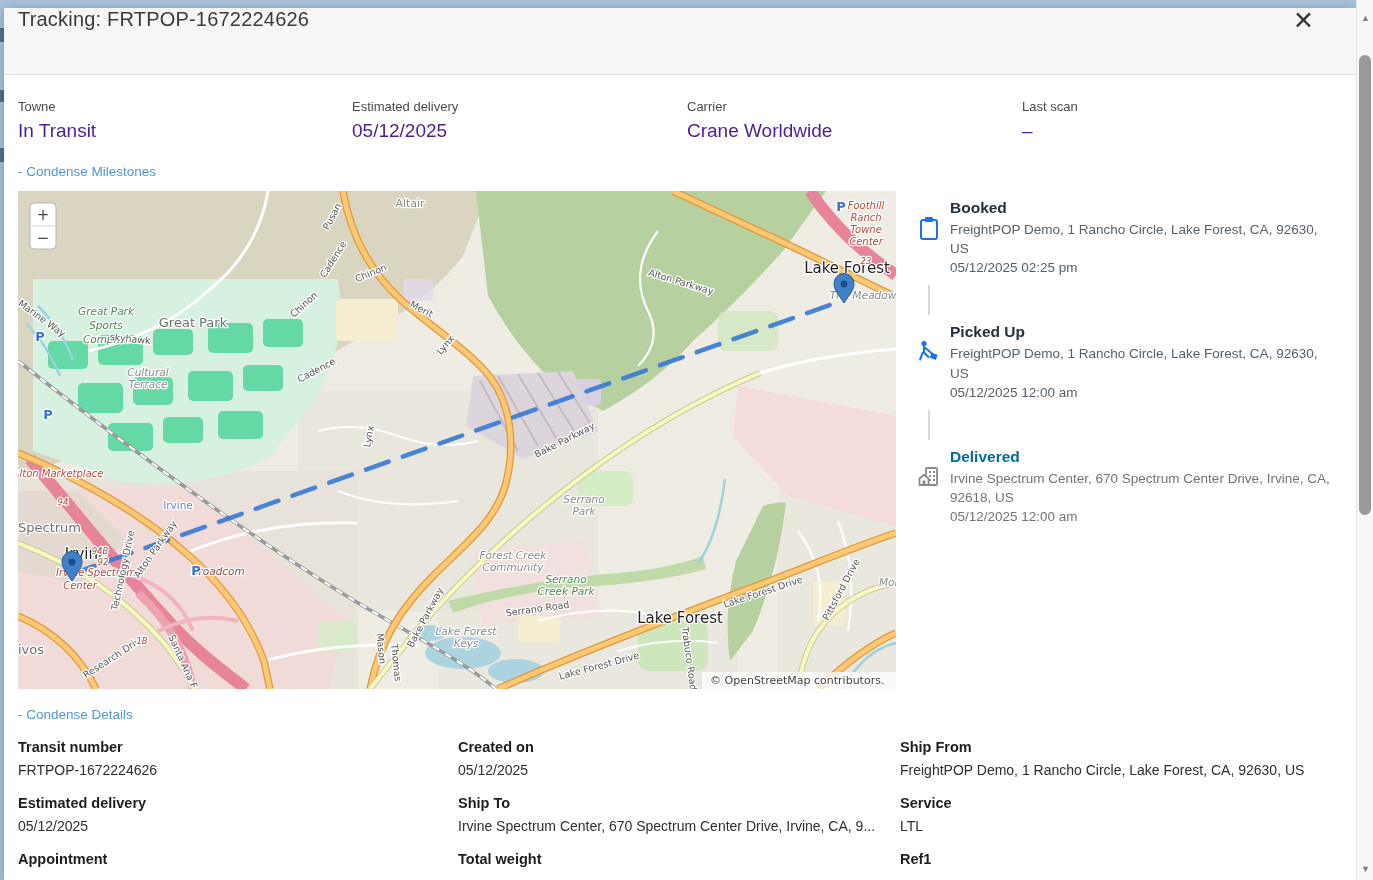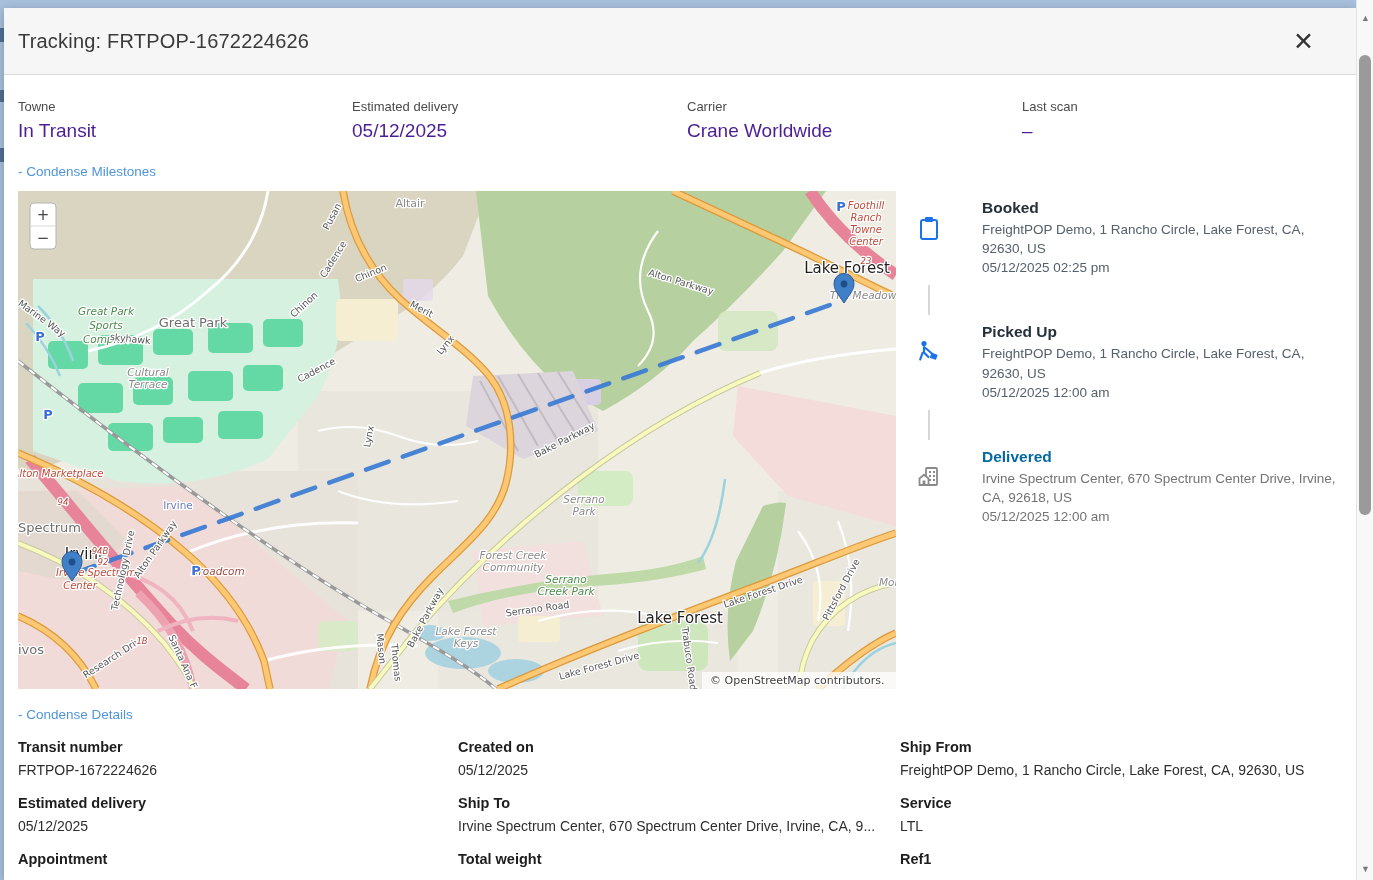--- a/index.html
+++ b/index.html
@@ -3,21 +3,21 @@
 <meta charset="utf-8">
 <style>
   * { margin:0; padding:0; box-sizing:border-box; }
   html,body { width:1373px; height:880px; overflow:hidden; }
   body { background:#a9c1dd; font-family:"Liberation Sans", sans-serif; position:relative; }
   .bg-frag { position:absolute; left:0; width:4px; background:#23456e; opacity:.65; }
 
   .modal { position:absolute; left:4px; top:8px; width:1352px; height:872px; background:#fff;
            box-shadow:0 2px 10px rgba(0,0,0,.25); display:flex; flex-direction:column; }
   .modal-header { height:67px; background:#f6f6f6; border-bottom:1px solid #ddd;
-                  display:flex; align-items:center; padding:0 14px; flex:0 0 auto; }
+                  display:flex; align-items:flex-start; padding:0 14px; flex:0 0 auto; }
   .modal-title { font-size:20px; color:#3a3a3a; letter-spacing:.2px; }
   .close-btn { margin-left:auto; margin-right:28px; font-size:25px; color:#333; line-height:1;
                cursor:pointer; background:none; border:none; font-family:inherit; }
 
   .modal-body { flex:1; padding:14px 14px 0 14px; overflow:hidden; }
 
   .summary-row { display:grid; grid-template-columns:334px 335px 335px 1fr; margin-top:10px; }
   .summary-label { font-size:13px; color:#4a4a4a; margin-bottom:6px; }
   .summary-value { font-size:19px; color:#4c1d95; }
 
@@ -25,21 +25,21 @@
                    text-decoration:none; }
   .link-milestones { margin-top:22px; }
   .link-details { margin-top:18px; }
 
   .main-row { display:flex; margin-top:11px; }
   .map-wrap { width:878px; height:498px; flex:0 0 auto; position:relative; background:#efece3; }
   .map-wrap svg { display:block; }
   .milestones { flex:1; padding-left:20px; padding-top:8px; }
   .milestone { display:flex; }
   .ms-icon { width:34px; flex:0 0 auto; padding-top:16px; }
-  .ms-text { flex:1; max-width:386px;margin-left:32px; }
+  .ms-text { flex:1; max-width:386px; }
   .ms-title { font-size:15.5px; font-weight:bold; color:#25303b; margin-bottom:3px; }
   .ms-addr, .ms-time { font-size:13.5px; color:#55606b; line-height:1.42; }
   .ms-connector { border-left:2px solid #d7d7d7; height:30px; margin:8px 0 8px 12px; }
   .milestone.pending .ms-title { color:#0369a1; }
   .milestone.pending .ms-addr, .milestone.pending .ms-time { color:#737373; }
 
   .details-grid { display:grid; grid-template-columns:440px 442px 1fr; row-gap:17px; margin-top:16px; }
   .detail-label { font-size:14.5px; font-weight:bold; color:#1d1d1d; margin-bottom:7px; }
   .detail-value { font-size:14px; color:#2e2e2e; white-space:nowrap; overflow:hidden; }
 

